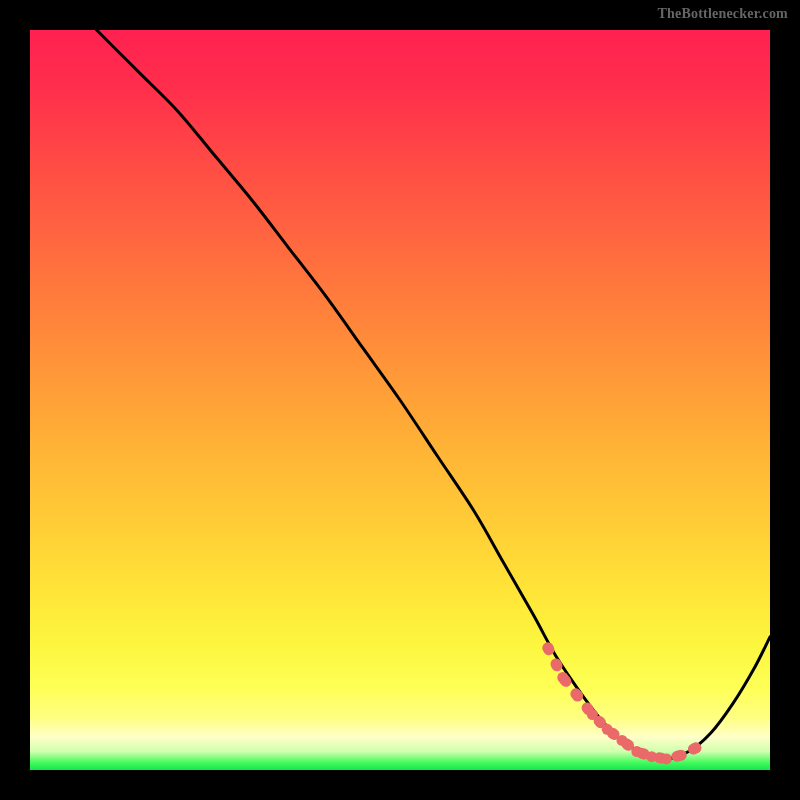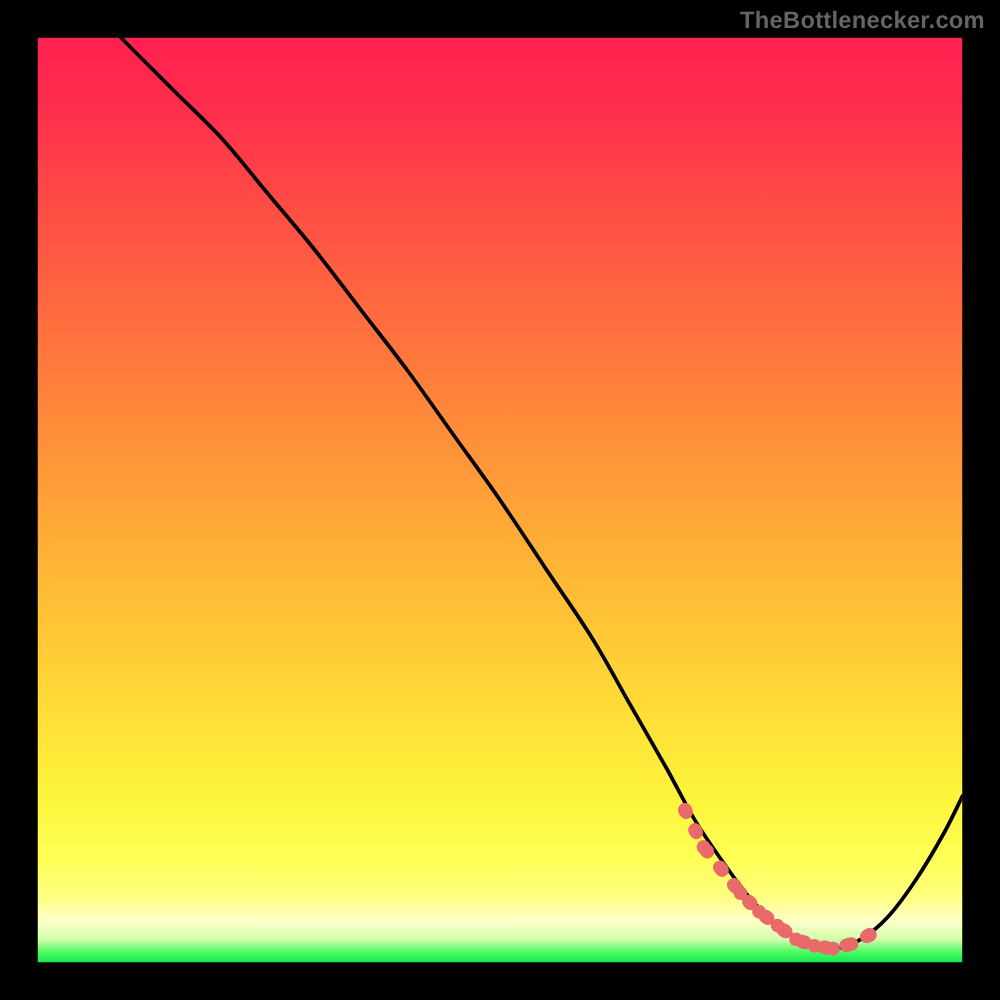--- a/index.html
+++ b/index.html
@@ -8,22 +8,22 @@
     width: 800px;
     height: 800px;
     background: #000;
     position: relative;
   }
   .watermark {
     position: absolute;
     top: 6px;
     right: 12px;
     color: #656565;
-    font-family: Liberation Sans, sans-serif;
-    font-size: 19px;
+    font-family: Liberation Serif, serif;
+    font-size: 14px;
     font-weight: bold;
     letter-spacing: 0.2px;
   }
   .plot {
     position: absolute;
     left: 30px;
     top: 30px;
     width: 740px;
     height: 740px;
   }

